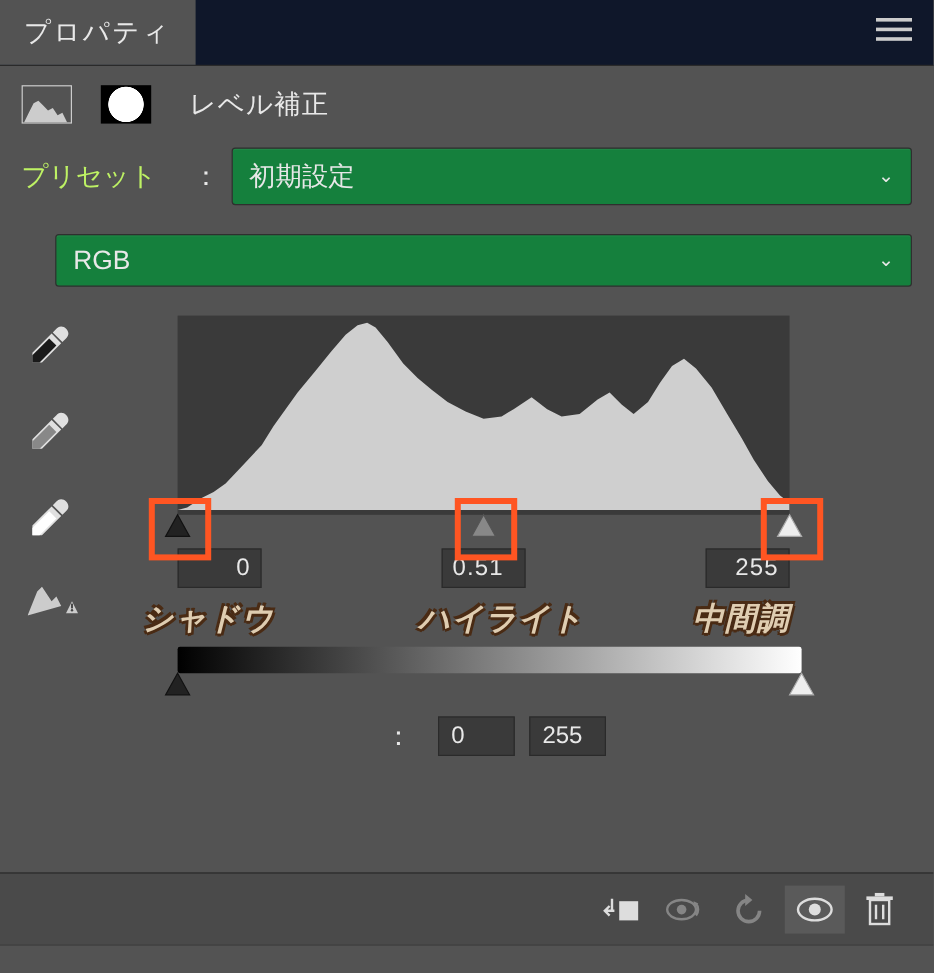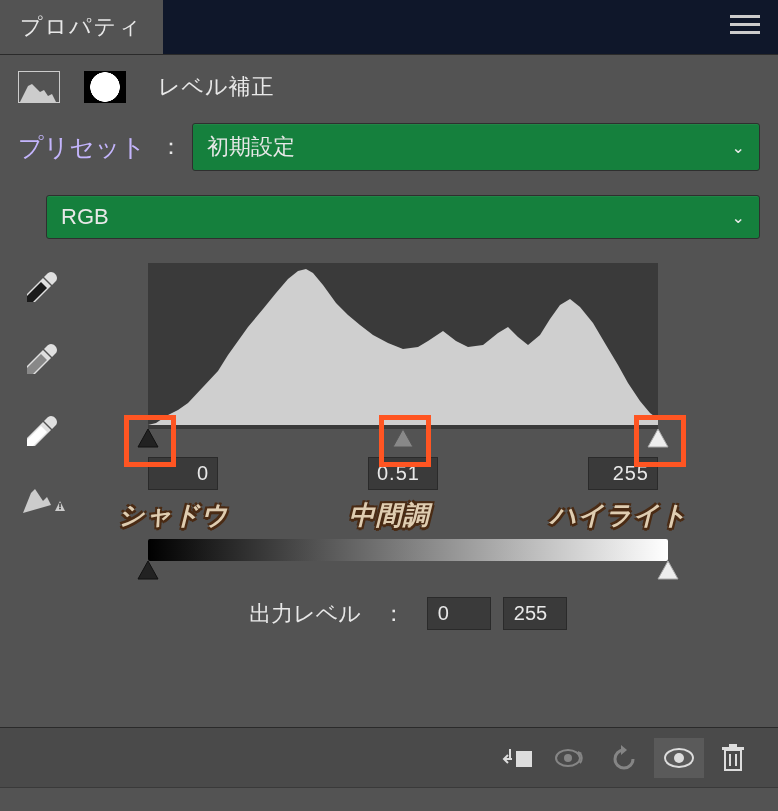--- a/index.html
+++ b/index.html
@@ -13,21 +13,21 @@
     
     .sub-header { display: flex; align-items: center; padding: 16px 18px 10px 18px; gap: 24px; }
     .mini-icon { width: 42px; height: 32px; border: 1px solid #ccc; display: flex; align-items: flex-end; justify-content: center; }
     .mini-icon.mask { background: radial-gradient(circle at 50% 50%, #fff 55%, #000 57%); border:none; }
     .mini-hist { width: 42px; height: 32px; border: 1px solid #ccc; display:flex; align-items:flex-end; justify-content:center; }
     .sub-title { font-size: 22px; margin-left: 8px; letter-spacing: 1px; }
     
     .content { flex: 1; padding: 10px 18px 0 18px; }
     
     .row { display: flex; align-items: center; margin-bottom: 24px; }
-    .lbl { font-size: 25px; color: #c4b5fd; margin-right: 4px; }
+    .lbl { font-size: 22px; color: #bef264; margin-right: 20px; }
     .colon { font-size: 22px; margin: 0 10px; }
     .select { flex: 1; background: #15803d; border: 1px solid #2f2f2f; border-radius: 3px; padding: 8px 14px; display: flex; align-items: center; justify-content: space-between; box-shadow: 0 1px 0 rgba(255,255,255,0.05) inset; font-size: 22px; cursor:pointer; }
     .select .chev { font-size: 16px; }
     .btn { background: #606060; border: 1px solid #2f2f2f; border-radius: 4px; padding: 8px 24px; font-size: 22px; margin-left: 16px; cursor:pointer; }
     
     .hist-area { position: relative; margin-left: 60px; }
     
     .eyedroppers { position: absolute; left: -55px; top: 5px; display: flex; flex-direction: column; gap: 34px; }
     .dropper { width: 38px; height: 38px; cursor:pointer; }
     
@@ -171,40 +171,39 @@
       </div>
 
       <div class="value-boxes">
         <div class="vbox" style="text-align:right;">0</div>
         <div class="vbox center">0.51</div>
         <div class="vbox" style="text-align:right;">255</div>
       </div>
 
       <div class="annotations">
         <div class="anno" style="margin-left:-30px;">シャドウ</div>
+        <div class="anno" style="margin-right:-30px;">ハイライト</div>
         <div class="anno">中間調</div>
-        <div class="anno" style="margin-right:-30px;">ハイライト</div>
       </div>
 
       <div class="output-area">
         <div class="grad-bar">
           <div class="out-tri" style="left:-12px;">
             <svg class="tri-svg" width="24" height="22">
                 <path d="M12 2 L22 20 L2 20 Z" fill="#222" stroke="#111"></path>
               </svg>
           </div>
           <div class="out-tri" style="left:508px;">
             <svg class="tri-svg" width="24" height="22">
                 <path d="M12 2 L22 20 L2 20 Z" fill="#eee" stroke="#aaa"></path>
               </svg>
           </div>
         </div>
 
         <div class="output-row">
-          <span class="out-lbl">出力レベル</span>
           <span class="colon">：</span>
           <div class="ibox">0</div>
           <div class="ibox">255</div>
         </div>
       </div>
 
     </div>
 
   </div>
 

